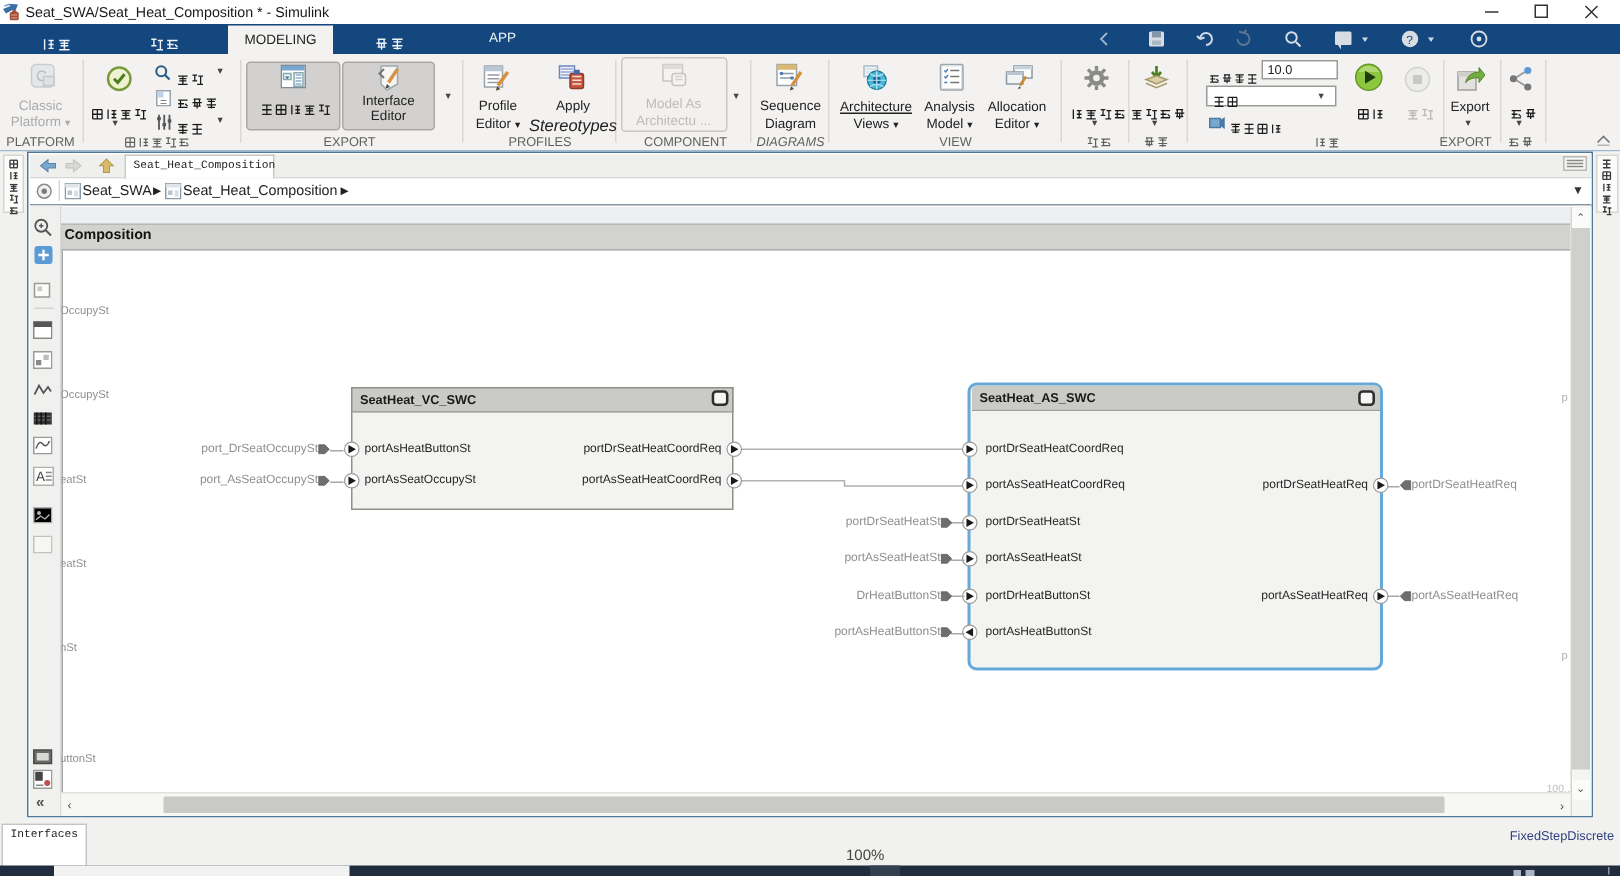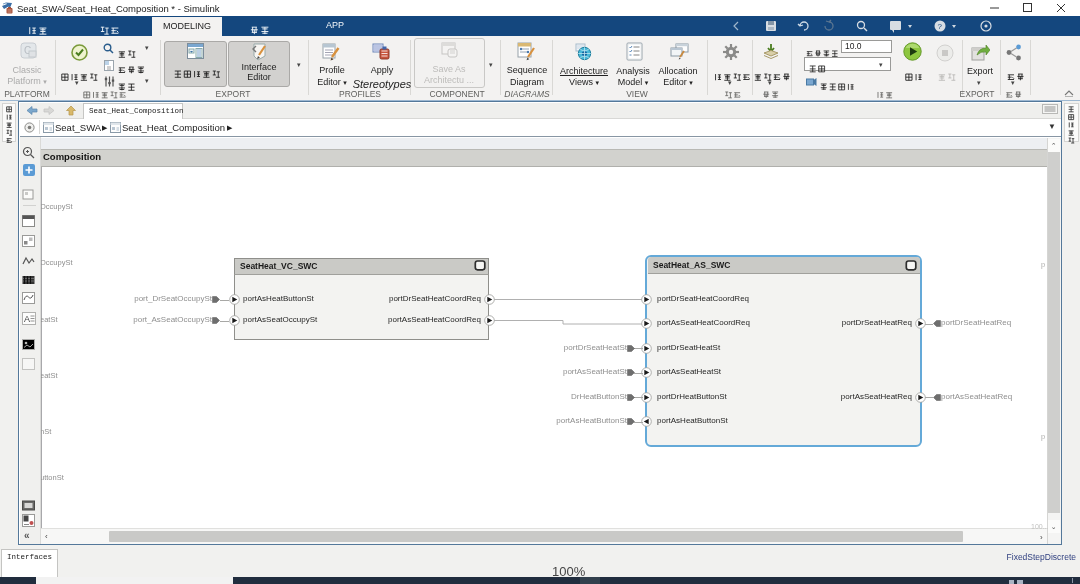--- a/index.html
+++ b/index.html
@@ -285,21 +285,21 @@
 <div style="position:absolute;left:382px;top:66px;transform:translateX(-50%);font-size:9px;color:#222;">Apply</div>
 <div style="position:absolute;left:382px;top:77.5px;transform:translateX(-50%);font-size:11px;color:#222;font-style:italic;">Stereotypes</div>
 <div style="position:absolute;top:90px;font-size:8.5px;color:#5f5f5d;left:360px;transform:translateX(-50%);white-space:nowrap;">PROFILES</div>
 <div style="position:absolute;left:414px;top:38px;width:71px;height:50px;border:1px solid #c9c8c6;border-radius:3px;box-sizing:border-box;background:#f2f1f0;"></div>
 <svg style="position:absolute;left:441px;top:42px" width="19" height="18" viewBox="0 0 19 18">
 <rect x="1" y="1" width="13" height="11" fill="#f4f3f2" stroke="#c6c5c3"></rect>
     <rect x="1" y="1" width="13" height="3" fill="#dddcda"></rect>
 <rect x="7" y="7" width="9" height="8" rx="2" fill="#f4f3f2" stroke="#c6c5c3"></rect>
     <path d="M9 9 h5 M9 11 h5" stroke="#d2d1cf" stroke-width="1"></path>
   </svg>
-<div style="position:absolute;left:449px;top:64.5px;transform:translateX(-50%);font-size:9px;color:#bdbcba;">Save As</div>
+<div style="position:absolute;left:449px;top:64.5px;transform:translateX(-50%);font-size:9px;color:#bdbcba;">Model As</div>
 <div style="position:absolute;left:449px;top:76px;transform:translateX(-50%);font-size:9px;color:#bdbcba;">Architectu ...</div>
 <div style="position:absolute;left:489px;top:61px;font-size:7px;color:#444;">▾</div>
 <div style="position:absolute;top:90px;font-size:8.5px;color:#5f5f5d;left:457px;transform:translateX(-50%);white-space:nowrap;">COMPONENT</div>
 <svg style="position:absolute;left:517px;top:42px" width="19" height="19" viewBox="0 0 19 19">
 <rect x="1" y="1" width="13" height="14" fill="#fff" stroke="#98a2aa"></rect>
     <rect x="1" y="1" width="13" height="3.5" fill="#d9b873"></rect>
 <path d="M3 7 h9 M3 10 h9" stroke="#8899aa" stroke-width="0.9"></path>
     <circle cx="4" cy="7" r="1.2" fill="#4a7ab0"></circle>
     <circle cx="11" cy="10" r="1.2" fill="#4a7ab0"></circle>
 <path d="M17 6 L11 15" stroke="#d8913e" stroke-width="2.2"></path>
@@ -756,21 +756,21 @@
 <div style="position:absolute;left:45px;top:532.5px;font-size:8px;color:#444;">‹</div>
 <div style="position:absolute;left:1040px;top:534px;font-size:8px;color:#444;">›</div>
 <div style="position:absolute;left:109px;top:530.5px;width:854px;height:11px;background:#c9c9c7;border-radius:1px;"></div>
 <div style="position:absolute;left:1031px;top:523px;font-size:7px;color:#c2c2c0;">100...</div>
 <div style="position:absolute;left:40.5px;top:137px;width:1006px;height:391px;overflow:hidden;">
     <div style="position:absolute;left:-0.5px;top:66px;font-size:7.5px;color:#8f8f8f;white-space:nowrap;">OccupySt</div>
     <div style="position:absolute;left:-0.5px;top:122px;font-size:7.5px;color:#8f8f8f;white-space:nowrap;">OccupySt</div>
     <div style="position:absolute;left:-0.5px;top:179px;font-size:7.5px;color:#8f8f8f;white-space:nowrap;">eatSt</div>
     <div style="position:absolute;left:-0.5px;top:235px;font-size:7.5px;color:#8f8f8f;white-space:nowrap;">eatSt</div>
     <div style="position:absolute;left:-0.5px;top:291px;font-size:7.5px;color:#8f8f8f;white-space:nowrap;">nSt</div>
-    <div style="position:absolute;left:-0.5px;top:337px;font-size:7.5px;color:#8f8f8f;white-space:nowrap;">uttonSt</div>
+    <div style="position:absolute;left:-0.5px;top:365px;font-size:7.5px;color:#8f8f8f;white-space:nowrap;">uttonSt</div>
   </div>
 <svg style="position:absolute;left:0;top:0;pointer-events:none" width="1080" height="584" viewBox="0 0 1080 584">
     <path d="M494 299.5 H643" stroke="#b0b0b0" stroke-width="1" fill="none"></path>
     <path d="M494 320.5 H563 V324 H643" stroke="#b0b0b0" stroke-width="1" fill="none"></path>
   </svg>
 <div style="position:absolute;left:234px;top:258px;width:255px;height:82px;background:#f3f3f1;border:1px solid #8f8f8b;box-sizing:border-box;"></div>
 <div style="position:absolute;left:234px;top:258px;width:255px;height:17px;background:#cacac6;border:1px solid #8f8f8b;border-bottom:1px solid #a0a09c;box-sizing:border-box;"></div>
 <div style="position:absolute;left:240px;top:262px;font-size:8.5px;font-weight:bold;color:#1a1a1a;">SeatHeat_VC_SWC</div>
 <svg style="position:absolute;left:474px;top:260px" width="12" height="11" viewBox="0 0 12 11">
     <rect x="1.3" y="1" width="9.5" height="8.8" rx="2.2" fill="#f6f6f4" stroke="#2e2e2e" stroke-width="1.7"></rect>
@@ -878,19 +878,19 @@
 <div style="position:absolute;right:168px;top:392.5px;font-size:8px;color:#262626;white-space:nowrap;">portAsSeatHeatReq</div>
 <div style="position:absolute;left:925px;top:397px;width:8px;height:1px;background:#a8a8a6;"></div>
 <svg style="position:absolute;left:933px;top:393.5px" width="8" height="7" viewBox="0 0 8 7">
     <path d="M7.5 0.5 H3.5 L0.5 3.5 L3.5 6.5 H7.5 Z" fill="#6e6e6e" stroke="#5a5a5a" stroke-width="0.5"></path>
   </svg>
 <div style="position:absolute;left:941px;top:392.5px;font-size:8px;color:#8f8f8f;white-space:nowrap;">portAsSeatHeatReq</div>
 <div style="position:absolute;left:1041px;top:261px;font-size:7.5px;color:#b0b0ae;">p</div>
 <div style="position:absolute;left:1041px;top:433px;font-size:7.5px;color:#b0b0ae;">p</div>
 <div style="position:absolute;left:0;top:545px;width:1080px;height:32px;background:#f1f1ef;"></div>
 <div style="position:absolute;left:1px;top:549px;width:57px;height:31px;background:#fff;border:1px solid #c4c4c2;box-sizing:border-box;font-family:'Liberation Mono',monospace;font-size:7.5px;color:#222;text-align:center;padding-top:2.5px;">Interfaces</div>
-<div style="position:absolute;left:552px;top:565px;font-size:13px;color:#444;">100%</div>
+<div style="position:absolute;left:564px;top:565px;font-size:10px;color:#444;">100%</div>
 <div style="position:absolute;right:4px;top:553px;font-size:8.5px;color:#2f3f7f;">FixedStepDiscrete</div>
 <div style="position:absolute;left:0;top:577px;width:1080px;height:7px;background:#212d3e;"></div>
 <div style="position:absolute;left:1009px;top:580px;width:5px;height:4px;background:#aab4c4;"></div>
 <div style="position:absolute;left:1017px;top:580px;width:6px;height:4px;background:#aab4c4;"></div>
 <div style="position:absolute;left:1072px;top:578px;width:1px;height:5px;background:#8a94a4;"></div>
 <div style="position:absolute;left:36px;top:577px;width:197px;height:7px;background:#f2f2f2;"></div>
 <div style="position:absolute;left:580px;top:577px;width:20px;height:7px;background:#32404d;"></div>
 </body></html>

